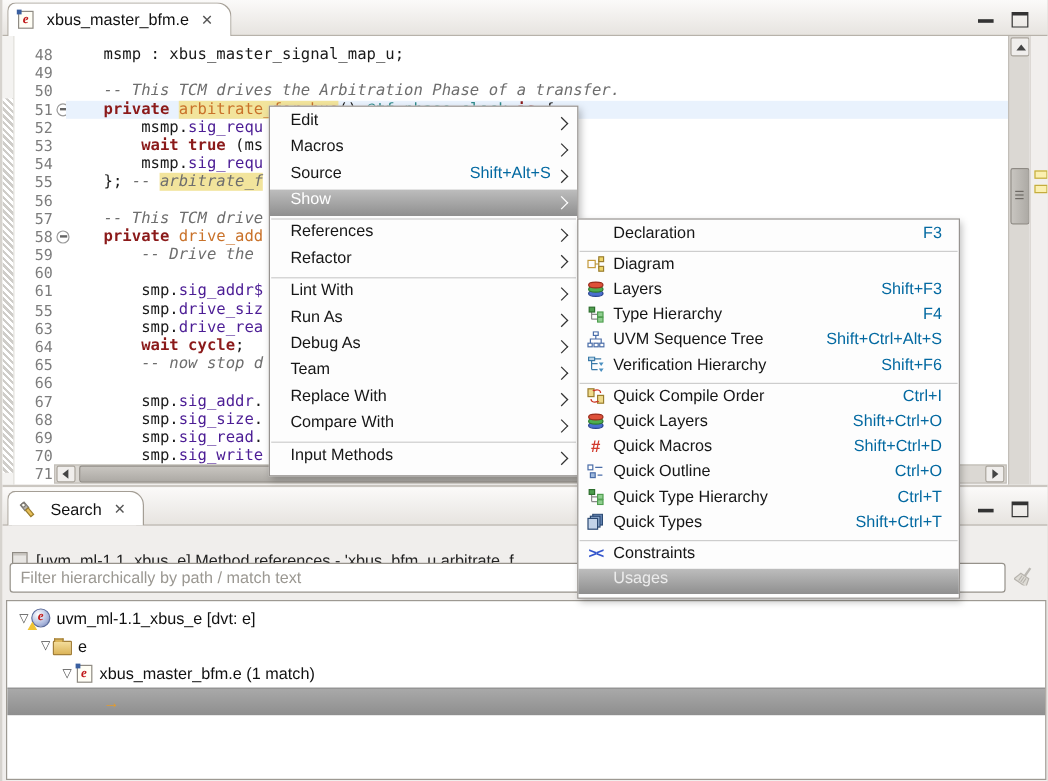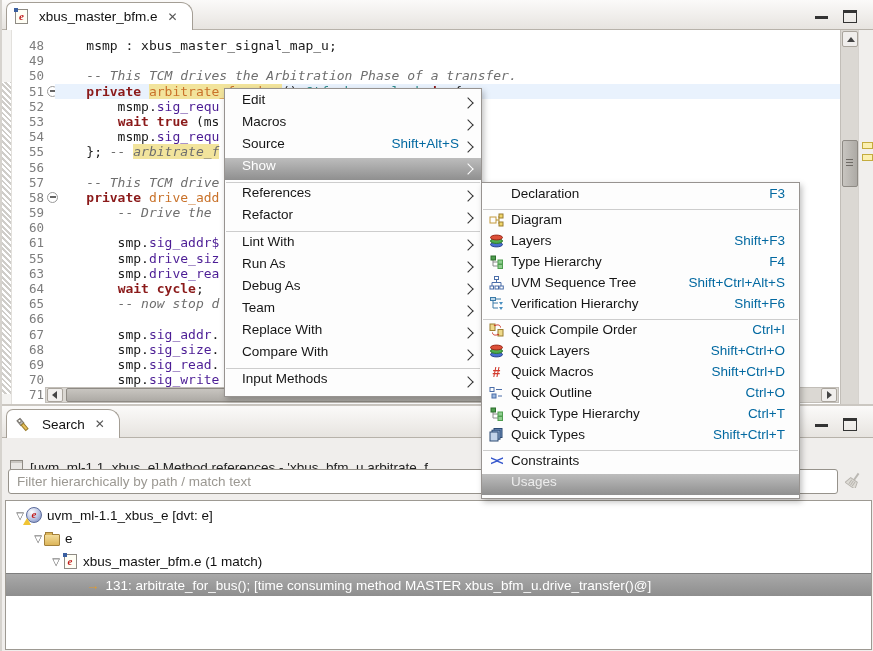--- a/index.html
+++ b/index.html
@@ -221,21 +221,20 @@
       </div>
       <div class="tree-row" style="top:49px;padding-left:44px">
         <span class="twisty">▽</span>
         <span class="icon16">
             <span class="efile-icon">e</span>
           </span>
         <span>xbus_master_bfm.e (1 match)</span>
       </div>
       <div class="tree-row selected" style="top:72px;padding-left:80px">
         <span class="match-arrow">→</span>
-        <span>131: arbitrate_for_bus();  [time consuming method MASTER xbus_bfm_u.drive_transfer()@]</span>
       </div>
     </div>
   </div>
 
   <div class="menu" id="context-menu" style="left:222px;top:88px;width:256px;">
       <div class="menu-item">
         <span class="lbl">Edit</span>
         <span class="sc"></span>
         <span class="chev"></span>
       </div>

